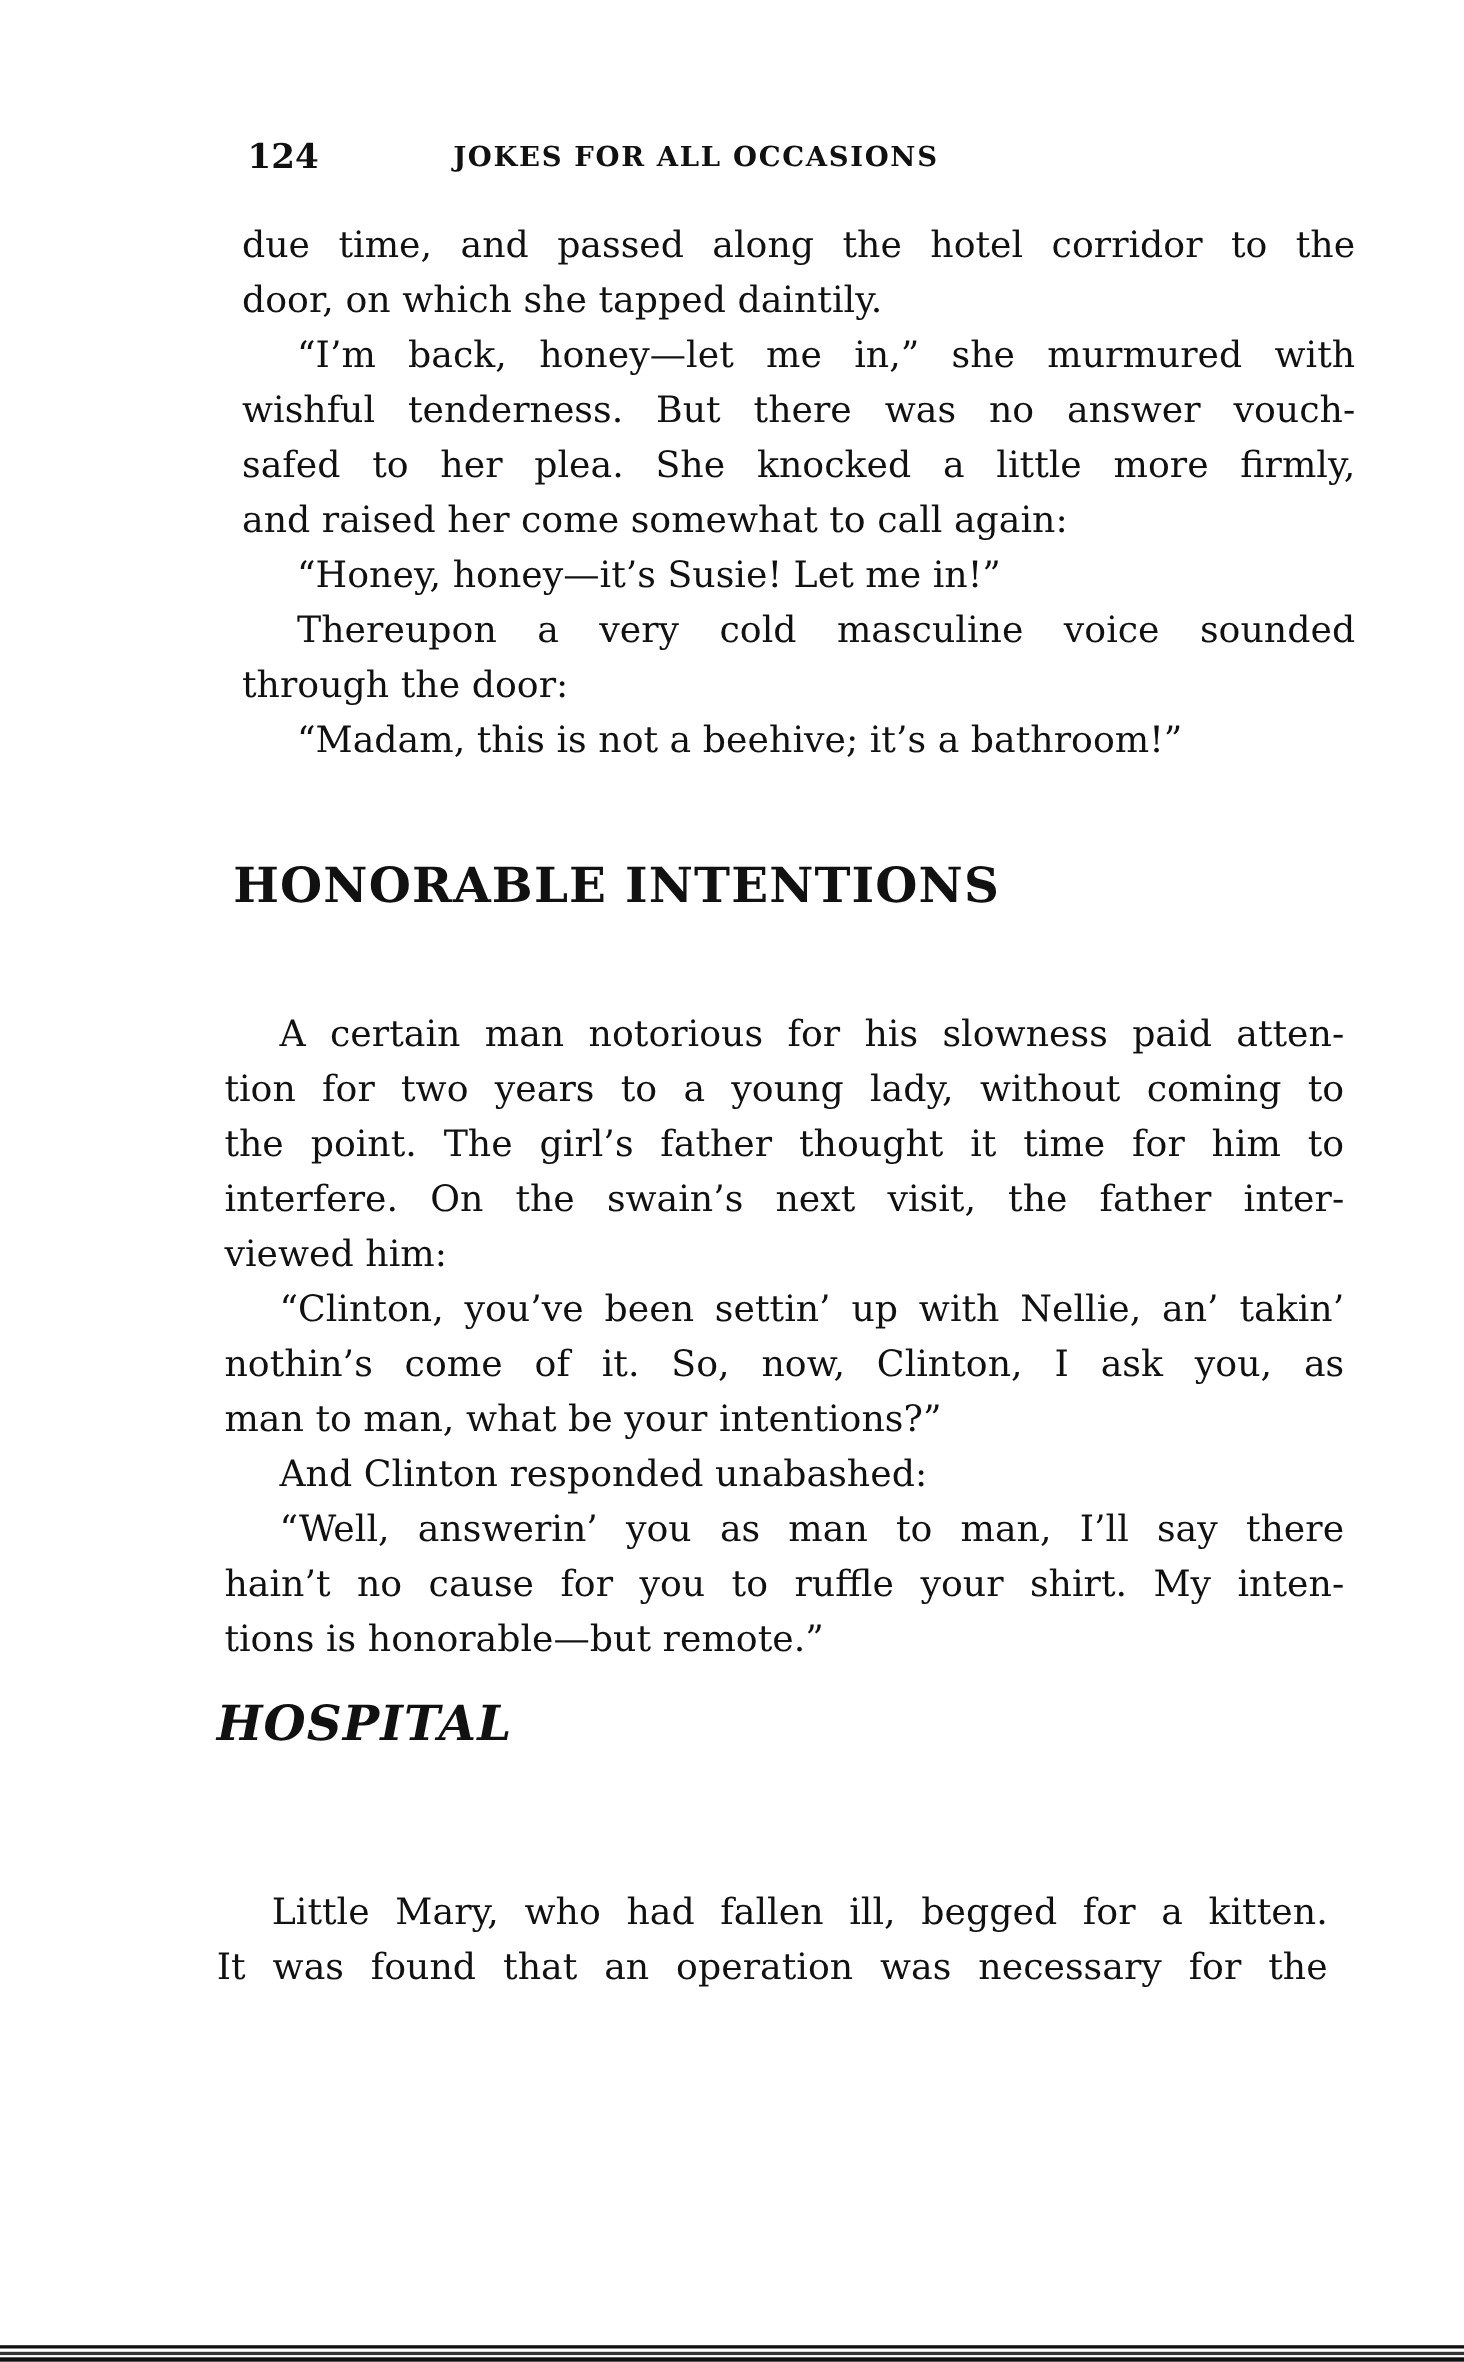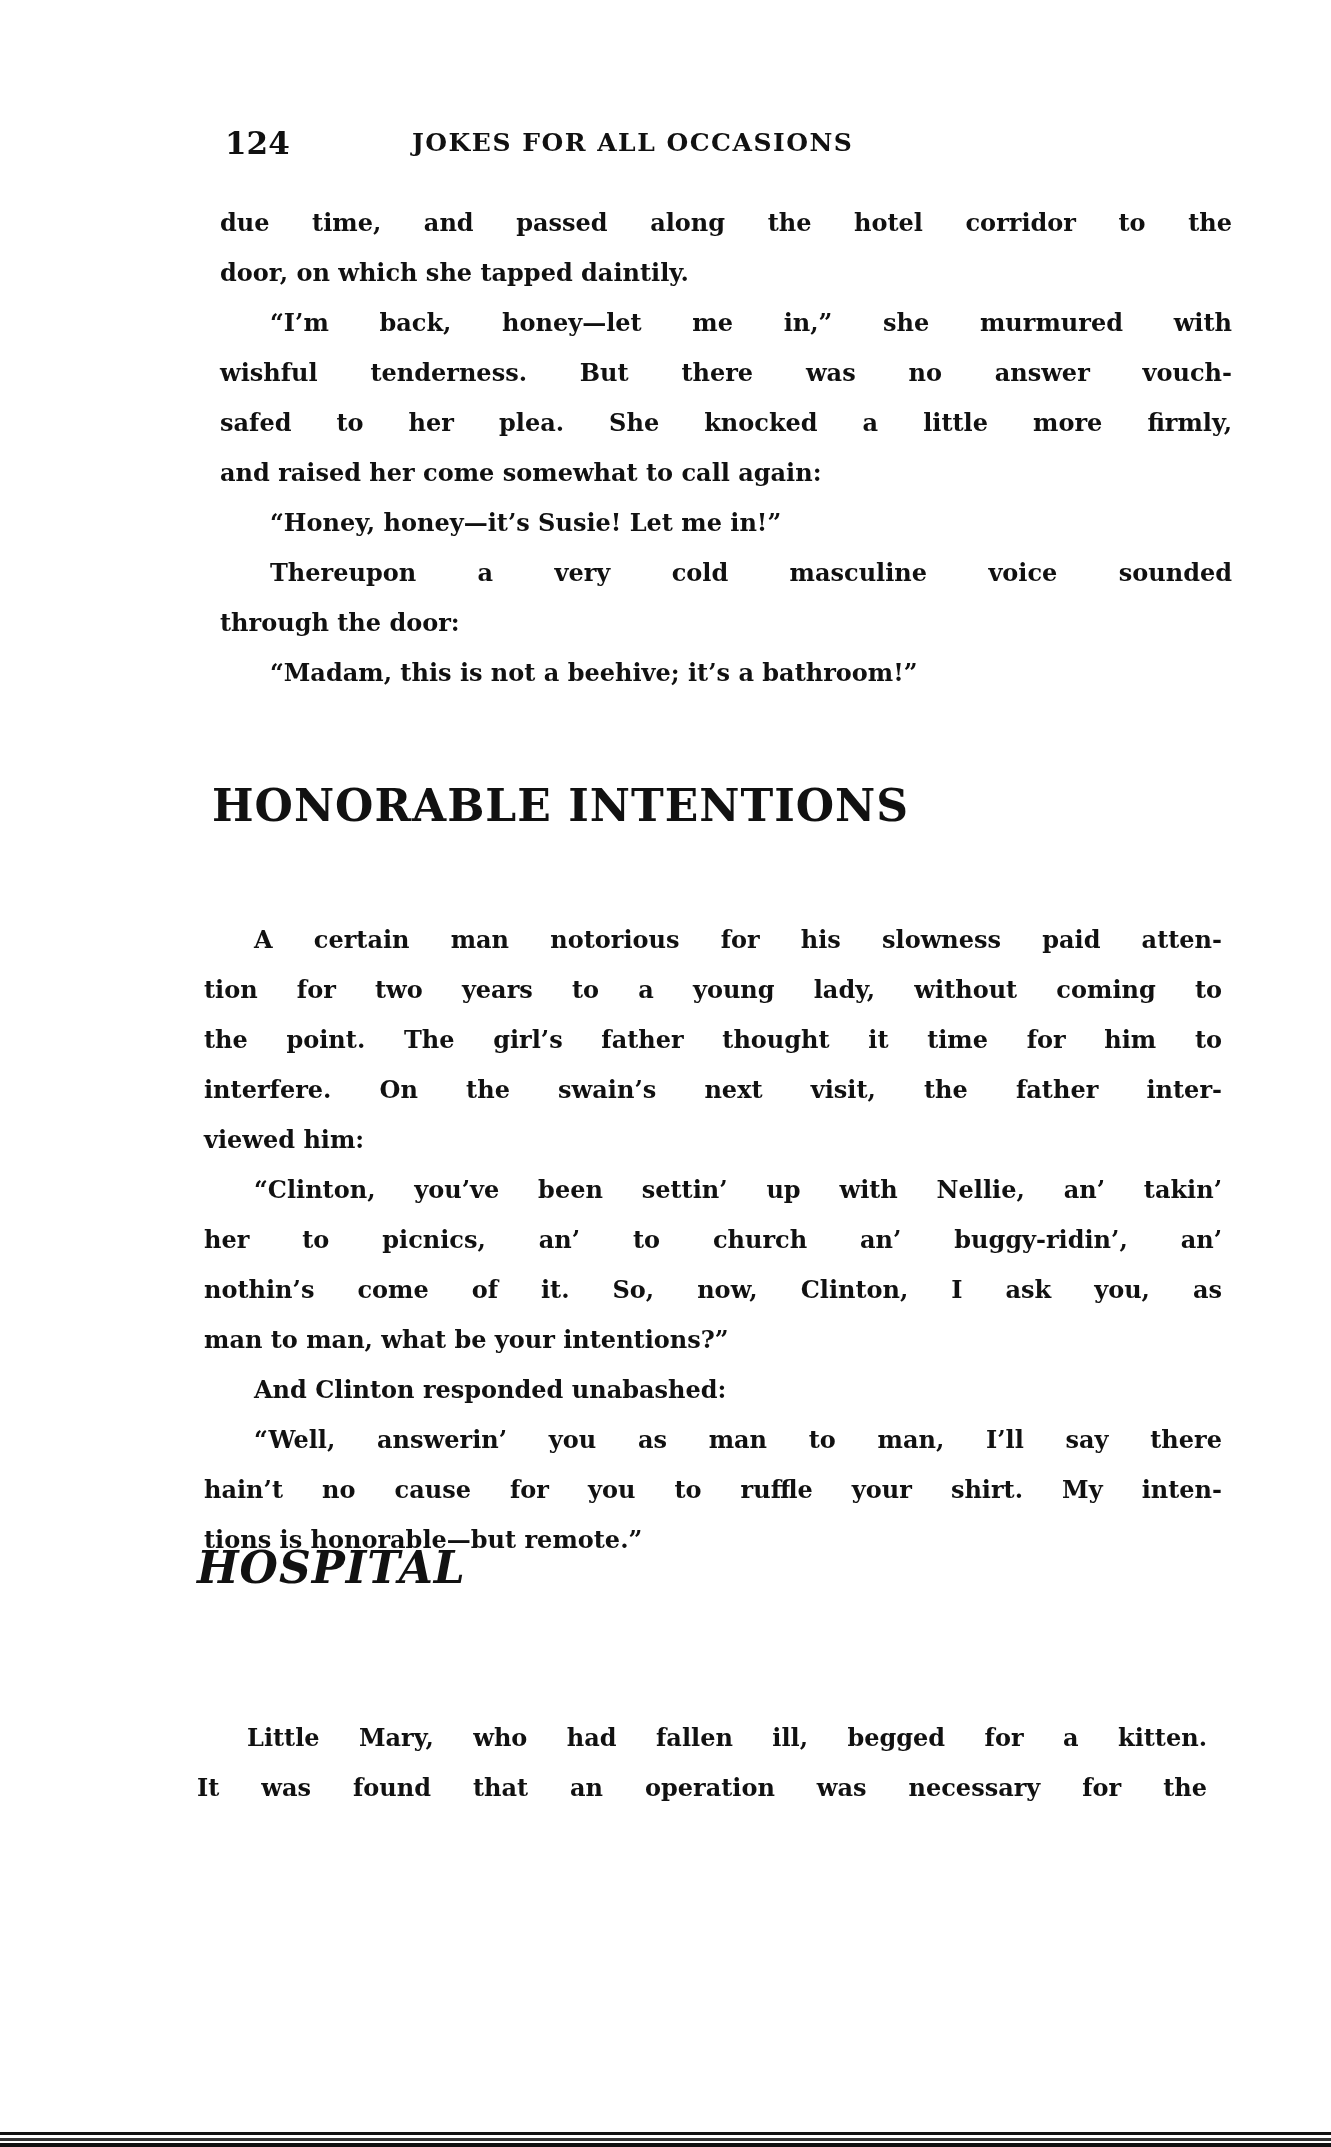--- a/index.html
+++ b/index.html
@@ -3,21 +3,21 @@
   <meta charset="utf-8">
   <style>
     html, body { margin: 0; padding: 0; background: #ffffff; }
     body { width: 1331px; height: 2147px; position: relative; overflow: hidden; }
     .page { position: absolute; left: 0; top: 0; width: 1331px; height: 2147px; background: #ffffff; color: #111111;
             font-family: "DejaVu Serif", "Liberation Serif", serif; }
     .running-head { position: absolute; top: 96px; left: 225px; width: 820px; height: 40px; margin-top: 27px; }
     .page-number { position: absolute; left: 0; top: 0; font-size: 31px; font-weight: bold; line-height: 40px; }
     .book-title { position: absolute; left: 187px; top: 0; font-size: 25px; font-weight: bold; line-height: 40px;
                   letter-spacing: 1.5px; white-space: nowrap; }
-    .block { position: absolute; font-size: 24px; line-height: 50px; font-weight: bold; }
+    .block { position: absolute; font-size: 33px; line-height: 50px; font-weight: normal; }
     .line { display: block; height: 50px; white-space: nowrap; text-align: justify; text-align-last: justify; }
     .line.last { text-align-last: left; }
     .line.indent { padding-left: 50px; }
     .heading { position: absolute; font-size: 44px; font-weight: bold; letter-spacing: 1px; white-space: nowrap; line-height: 56px; }
     .rule { position: absolute; left: 0; width: 1331px; background: #111; }
   </style>
 </head>
 <body>
 
 <div class="page">
@@ -41,21 +41,20 @@
     </div>
 
   <div class="heading" style="left:212px; top:778px;">HONORABLE INTENTIONS</div>
   <div class="block" id="block-1" style="left:204px; top:915px; width:1018px;">
       <span class="line indent">A certain man notorious for his slowness paid atten-</span>
       <span class="line">tion for two years to a young lady, without coming to</span>
       <span class="line">the point. The girl’s father thought it time for him to</span>
       <span class="line">interfere. On the swain’s next visit, the father inter-</span>
       <span class="line last">viewed him:</span>
       <span class="line indent">“Clinton, you’ve been settin’ up with Nellie, an’ takin’</span>
-      <span class="line">her to picnics, an’ to church an’ buggy-ridin’, an’</span>
       <span class="line">nothin’s come of it. So, now, Clinton, I ask you, as</span>
       <span class="line last">man to man, what be your intentions?”</span>
       <span class="line indent last">And Clinton responded unabashed:</span>
       <span class="line indent">“Well, answerin’ you as man to man, I’ll say there</span>
       <span class="line">hain’t no cause for you to ruffle your shirt. My inten-</span>
       <span class="line last">tions is honorable—but remote.”</span>
     </div>
 
   <div class="heading" style="left:197px; top:1540px;font-style:italic;">HOSPITAL</div>
   <div class="block" id="block-2" style="left:197px; top:1713px; width:1010px;">

